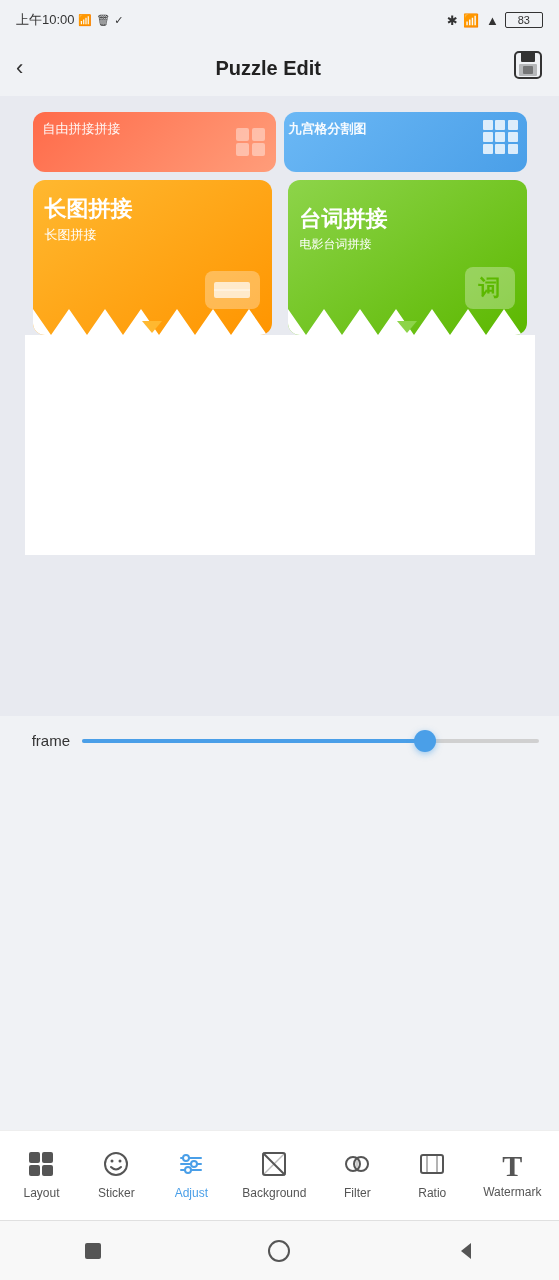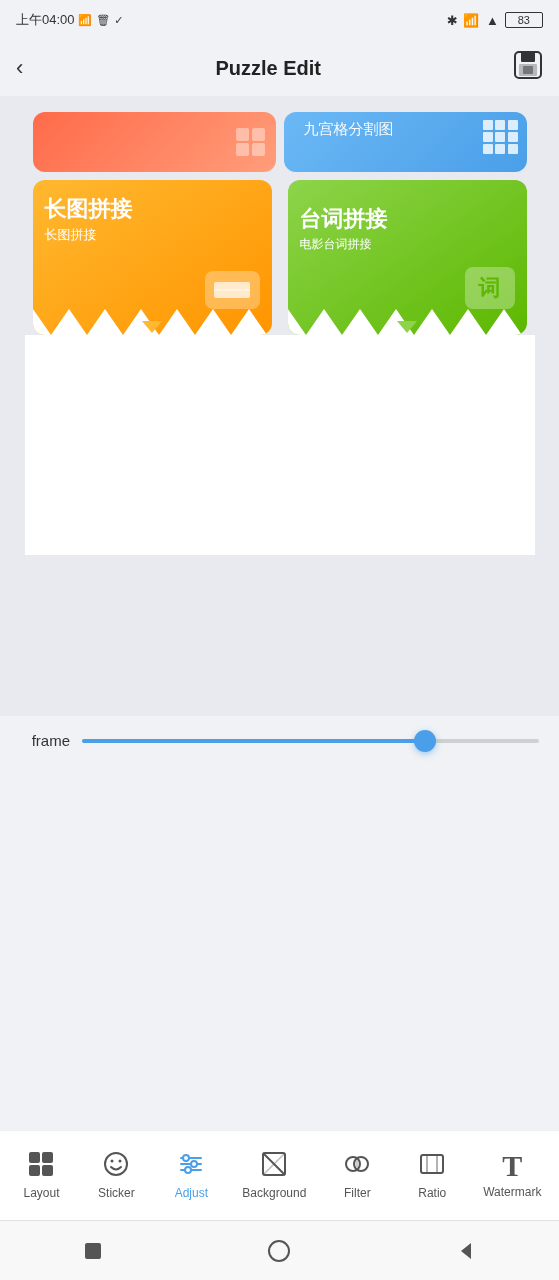--- a/index.html
+++ b/index.html
@@ -209,21 +209,21 @@
       display: flex;
       gap: 16px;
       padding: 0 8px;
     }
   </style>
 </head>
 <body>
 
 <div class="status-bar">
   <div class="status-left">
-    <span>上午04:00</span>
+    <span>上午10:00</span>
     <span style="font-size:11px;">📶</span>
     <span style="font-size:11px;">🗑</span>
     <span style="font-size:11px;">✓</span>
   </div>
   <div class="status-right">
     <span>✱</span>
     <span>📶</span>
     <span>▲</span>
     <span style="border: 1.5px solid #333; border-radius:2px; padding:1px 12px; font-size:11px;">83</span>
   </div>
@@ -241,32 +241,33 @@
     </svg>
   </span>
 </div>
 
 <div class="canvas-area">
   <div style="width:510px; margin-top:8px;">
 
     <div class="top-row-wrapper">
 
       <div class="partial-card card-red" style="flex:1; height:60px; border-radius:12px; position:relative; overflow:hidden;">
+        <div style="color:white; font-size:13px; padding:8px 10px; opacity:0.95;">自由拼接拼接</div>
         <div style="position:absolute; right:10px; top:50%; transform:translateY(-50%); opacity:0.5;">
           <div style="display:grid; grid-template-columns:1fr 1fr; gap:2px; width:30px;">
             <div style="width:13px;height:13px;background:rgba(255,255,255,0.8);border-radius:2px;"></div>
             <div style="width:13px;height:13px;background:rgba(255,255,255,0.8);border-radius:2px;"></div>
             <div style="width:13px;height:13px;background:rgba(255,255,255,0.8);border-radius:2px;"></div>
             <div style="width:13px;height:13px;background:rgba(255,255,255,0.8);border-radius:2px;"></div>
           </div>
         </div>
       </div>
 
       <div class="partial-card card-blue" style="flex:1; height:60px; border-radius:12px; position:relative; overflow:hidden;">
-        <div style="color:white; font-size:15px; padding:8px 20px; opacity:0.95;">九宫格分割图</div>
+        <div style="color:white; font-size:13px; padding:8px 5px; opacity:0.95;font-weight:bold;">九宫格分割图</div>
         <div style="position:absolute; right:8px; top:8px; display:grid; grid-template-columns:1fr 1fr 1fr; gap:2px; width:36px;">
           <div style="width:10px;height:10px;background:rgba(255,255,255,0.8);border-radius:1px;"></div>
           <div style="width:10px;height:10px;background:rgba(255,255,255,0.8);border-radius:1px;"></div>
           <div style="width:10px;height:10px;background:rgba(255,255,255,0.8);border-radius:1px;"></div>
           <div style="width:10px;height:10px;background:rgba(255,255,255,0.8);border-radius:1px;"></div>
           <div style="width:10px;height:10px;background:rgba(255,255,255,0.8);border-radius:1px;"></div>
           <div style="width:10px;height:10px;background:rgba(255,255,255,0.8);border-radius:1px;"></div>
           <div style="width:10px;height:10px;background:rgba(255,255,255,0.8);border-radius:1px;"></div>
           <div style="width:10px;height:10px;background:rgba(255,255,255,0.8);border-radius:1px;"></div>
           <div style="width:10px;height:10px;background:rgba(255,255,255,0.8);border-radius:1px;"></div>

